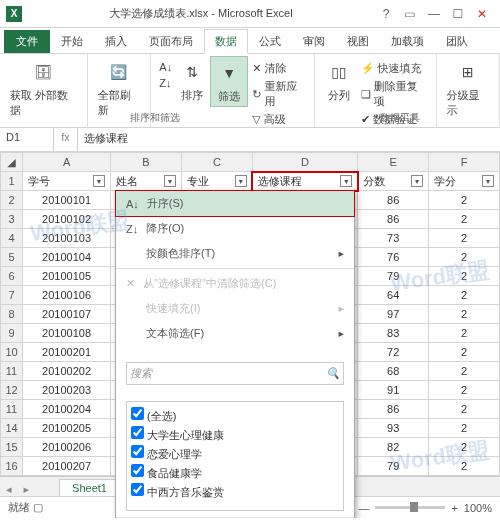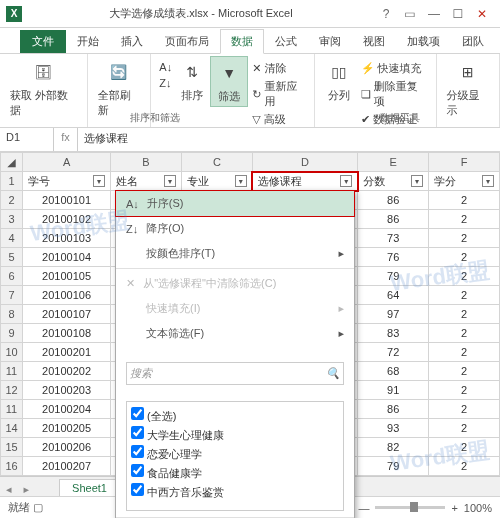--- a/index.html
+++ b/index.html
@@ -2,21 +2,21 @@
 <html><head>
 <meta charset="utf-8">
 <style>
 *{box-sizing:border-box;margin:0;padding:0;font-family:"Microsoft YaHei",Arial,sans-serif;font-size:11px}
 body{background:#fff;width:500px;overflow:hidden}
 .titlebar{height:28px;background:#fff;display:flex;align-items:center;padding:0 6px;border-bottom:1px solid #d4d4d4}
 .titlebar .excel-icon{width:16px;height:16px;background:#217346;color:#fff;display:flex;align-items:center;justify-content:center;font-weight:bold;font-size:10px;margin-right:6px}
 .titlebar .title{flex:1;text-align:center;color:#444}
 .titlebar .winbtn{width:24px;height:20px;display:flex;align-items:center;justify-content:center;color:#666;font-size:12px}
 .titlebar .close{color:#c42b1c}
-.ribbon-tabs{height:26px;background:#fff;display:flex;align-items:flex-end;padding-left:20px;border-bottom:1px solid #d4d4d4}
+.ribbon-tabs{height:26px;background:#fff;display:flex;align-items:flex-end;padding-left:4px;border-bottom:1px solid #d4d4d4}
 .ribbon-tabs .file{background:#217346;color:#fff;padding:4px 12px;font-size:11px}
 .ribbon-tabs .tab{padding:4px 10px;color:#444;border:1px solid transparent;border-bottom:none}
 .ribbon-tabs .tab.active{color:#217346;border:1px solid #d4d4d4;border-bottom:1px solid #fff;background:#fff;margin-bottom:-1px}
 .ribbon{height:74px;background:#fff;display:flex;border-bottom:1px solid #d4d4d4;position:relative}
 .ribbon-group{border-right:1px solid #e0e0e0;padding:2px 6px;display:flex;flex-direction:column;align-items:center;justify-content:space-between}
 .ribbon-group .label{font-size:10px;color:#666;padding-top:2px}
 .rbtn{display:flex;flex-direction:column;align-items:center;padding:2px 4px;color:#444;font-size:10px}
 .rbtn .ico{width:20px;height:20px;margin-bottom:2px;display:flex;align-items:center;justify-content:center;font-size:14px}
 .rbtn.big .ico{width:28px;height:28px}
 .rbtn.active{background:#cde6d8;border:1px solid #9ac7af}

